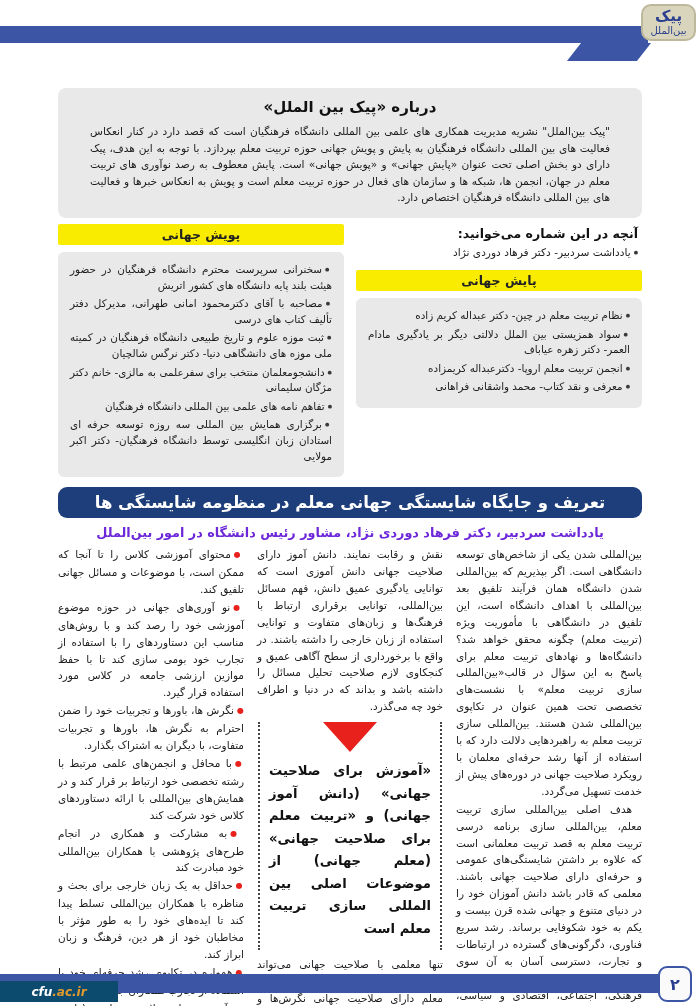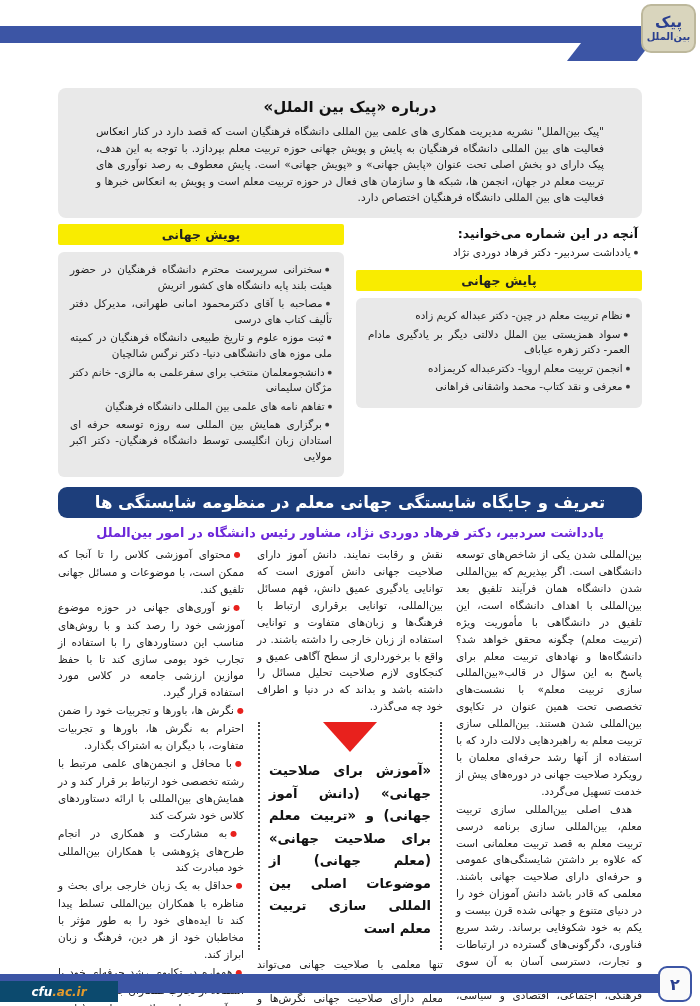--- a/index.html
+++ b/index.html
@@ -5,31 +5,31 @@
   * { margin:0; padding:0; box-sizing:border-box; }
   html,body { width:700px; }
   body {
     width:700px; height:1006px; position:relative; background:#ffffff;
     font-family:"DejaVu Sans", sans-serif; overflow:hidden;
   }
   
   .topbar { position:absolute; top:26px; left:0; width:648px; height:17px; background:#3c55a5; }
   .topbar-tail { position:absolute; top:43px; left:574px; width:70px; height:18px; background:#3c55a5; transform:skewX(-38deg); }
   .logo-bubble {
-    position:absolute; top:4px; left:641px; width:55px; height:49px;
+    position:absolute; top:4px; left:641px; width:55px; height:37px;
     background:#d9d5bd; border:2px solid #bdb89c; border-radius:10px;
     display:flex; flex-direction:column; align-items:center; justify-content:center;
     color:#2a3f8f; direction:rtl; z-index:5;
   }
   .logo-line1 { font-size:15px; font-weight:bold; line-height:17px; }
-  .logo-line2 { font-size:10px; font-weight:bold; line-height:12px; }
+  .logo-line2 { font-size:10px; font-weight:normal; line-height:12px; }
   
   .content { position:absolute; top:88px; right:58px; left:58px; direction:rtl; }
   .about-box {
-    background:#e9e9e9; border-radius:8px; padding:10px 30px 12px; min-height:122px;
+    background:#e9e9e9; border-radius:8px; padding:10px 24px 12px; min-height:122px;
   }
   .about-title { text-align:center; font-size:15px; font-weight:bold; color:#111; margin-bottom:7px; }
   .about-body { font-size:10.6px; line-height:16.6px; text-align:justify; color:#1c1c1c; padding:0 8px; }
   
   .toc-row { display:flex; gap:12px; margin-top:6px; align-items:flex-start; }
   .toc-col { flex:1 1 0; }
   .toc-heading { font-size:12.5px; font-weight:bold; color:#111; margin:2px 4px 4px; }
   .toc-first { font-size:10.6px; color:#1c1c1c; margin:0 4px 10px; line-height:15px; }
   .yellow-bar {
     background:#f9ec00; color:#222; font-weight:bold; font-size:12.5px;

